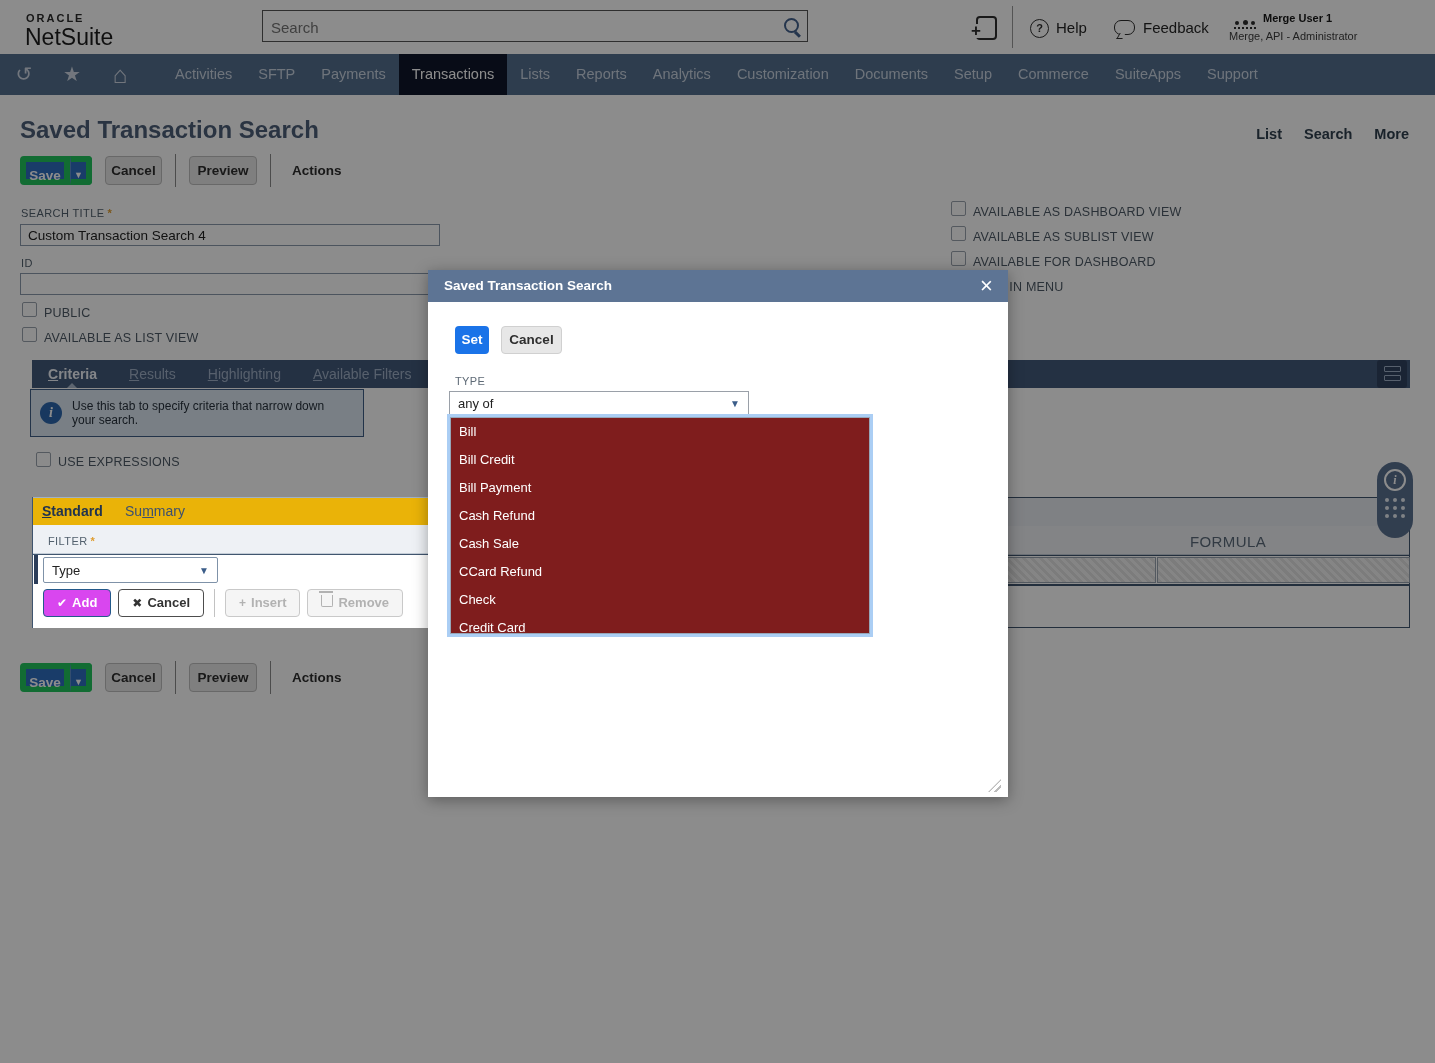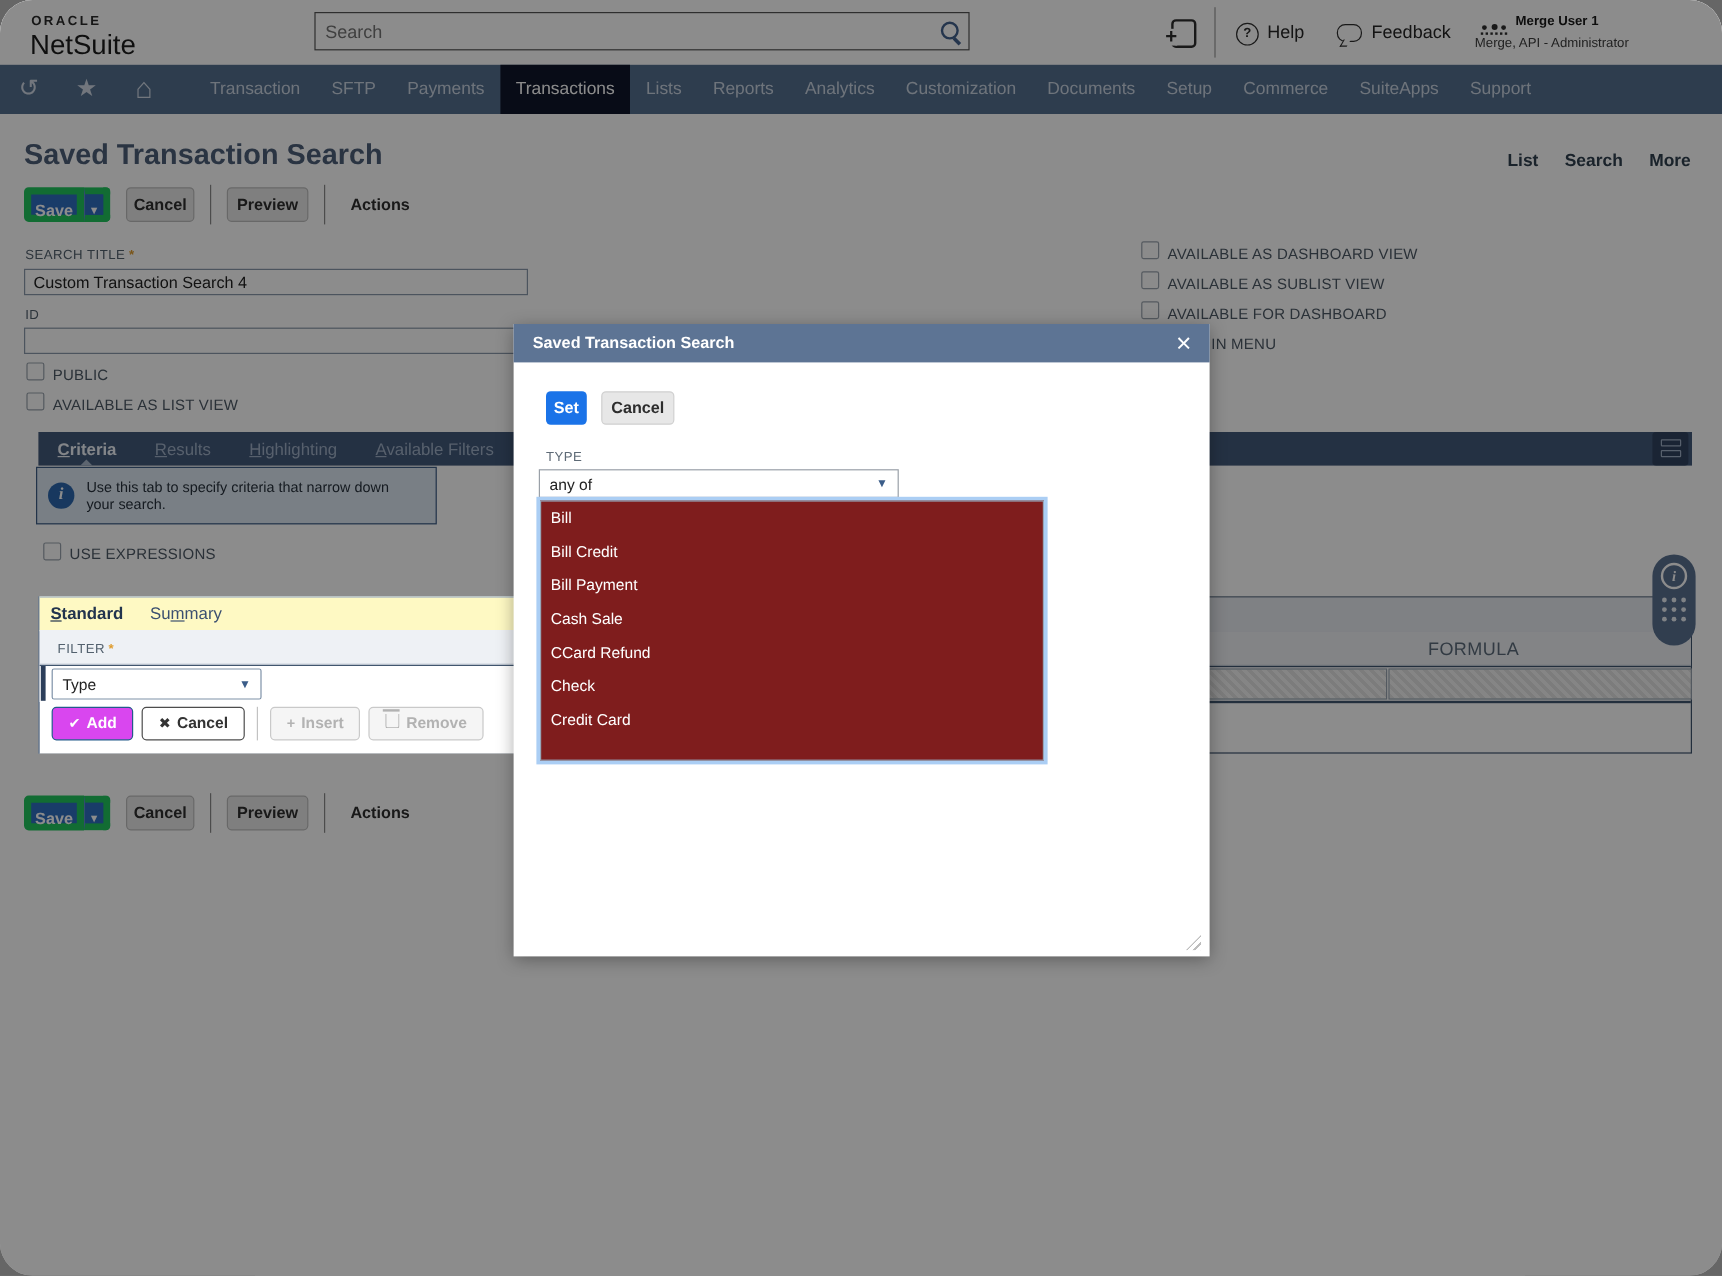--- a/index.html
+++ b/index.html
@@ -1,17 +1,17 @@
 <!DOCTYPE html>
 <html><head>
 <meta charset="utf-8">
 <style>
   html,body{margin:0;padding:0;background:#666;}
   #stage{position:relative;width:1435px;height:1063px;background:#fff;overflow:hidden;
-         font-family:"Liberation Sans","DejaVu Sans",sans-serif;color:#333;border-radius:27px;}
+         font-family:"Liberation Sans","DejaVu Sans",sans-serif;color:#333;}
   .abs{position:absolute;}
 
   
   .tophdr{left:0;top:0;width:1435px;height:54px;background:#fff;}
   .logo1{left:26px;top:12px;font-size:11px;font-weight:bold;letter-spacing:2px;color:#2b2b2b;}
   .logo2{left:25px;top:24px;font-size:23px;color:#1d1d1d;letter-spacing:0;}
   .searchbox{left:262px;top:10px;width:546px;height:32px;border:1px solid #555;background:#fff;box-sizing:border-box;}
   .searchbox input{position:absolute;left:6px;top:3px;width:500px;height:24px;border:none;outline:none;
       font-size:15px;font-family:inherit;color:#333;background:transparent;}
   .mag{left:784px;top:18px;width:11px;height:11px;border:2px solid #43618c;border-radius:50%;}
@@ -77,21 +77,21 @@
   
   .basetbl{left:32px;top:497px;width:1378px;height:131px;border:1px solid #3f546e;box-sizing:border-box;background:#fff;}
   .basestrip{left:0;top:0;width:100%;height:28px;background:#e7ebf0;border-bottom:1px solid #c4cdd7;}
   .basehdr{left:0;top:28px;width:100%;height:28px;background:#eef1f5;border-bottom:1px solid #c4cdd7;}
   .formula-h{left:1070px;top:35px;width:250px;text-align:center;font-size:15px;color:#5c6b7a;letter-spacing:.4px;}
   .baserow{left:0;top:57px;width:100%;height:31px;border-top:1px solid #41566f;border-bottom:2px solid #41566f;box-sizing:border-box;}
   .hatch{top:1px;height:26px;background:repeating-linear-gradient(45deg,#e2e2e2 0 3px,#f3f3f3 3px 6px);border:1px solid #97a3b0;box-sizing:border-box;}
 
   
   .livepanel{left:32px;top:497px;width:406px;height:131px;background:#fff;border-left:1px solid #3f546e;box-sizing:border-box;z-index:60;}
-  .lstrip{left:0;top:0;width:406px;height:28px;background:#fef9c3;border-top:1px solid #9fb0c6;}
+  .lstrip{left:0;top:0;width:406px;height:28px;background:#eab308;border-top:1px solid #9fb0c6;}
   .subtab{font-size:14px;color:#3c5070;line-height:27px;cursor:pointer;}
   .subtab.active{font-weight:bold;color:#22344e;}
   .notch{left:56px;top:22px;border:6px solid transparent;border-bottom-color:#fdfdfd;}
   .lhdr{left:0;top:28px;width:406px;height:29px;background:#eef1f5;border-bottom:1px solid #c4cdd7;box-sizing:border-box;}
   .lrow{left:0;top:57px;width:406px;height:31px;background:#fff;border-top:1px solid #41566f;box-sizing:border-box;}
   .rowmark{left:1px;top:58px;width:4px;height:29px;background:#2c3e5a;}
   .combo{box-sizing:border-box;background:#fff;border:1px solid #7f92a8;border-radius:2px;font-size:13px;color:#222;
       display:flex;align-items:center;justify-content:space-between;padding:0 8px;cursor:pointer;}
   .tri{font-size:10px;color:#3b5d89;}
   .lbtns{left:10px;top:92px;display:flex;gap:7px;z-index:61;}
@@ -156,21 +156,21 @@
       </div>
     <div class="abs uname" style="left:1263px;top:12px;">Merge User 1</div>
     <div class="abs urole" style="left:1229px;top:30px;">Merge, API - Administrator</div>
   </div>
 
   <div class="abs navbar">
     <div class="navico">↺</div>
     <div class="navico">★</div>
     <div class="navico" style="font-size:24px;">⌂</div>
     <div style="width:18px;"></div>
-    <div class="navitem">Transaction</div>
+    <div class="navitem">Activities</div>
     <div class="navitem">SFTP</div>
     <div class="navitem">Payments</div>
     <div class="navitem active">Transactions</div>
     <div class="navitem">Lists</div>
     <div class="navitem">Reports</div>
     <div class="navitem">Analytics</div>
     <div class="navitem">Customization</div>
     <div class="navitem">Documents</div>
     <div class="navitem">Setup</div>
     <div class="navitem">Commerce</div>
@@ -312,20 +312,21 @@
     <div class="abs btn btn-mcxl">Cancel</div>
     <div class="abs typelbl">TYPE</div>
     <div class="abs combo mcombo">
       <span>any of</span>
       <span class="tri">▼</span>
     </div>
     <div class="abs mslist">
       <div class="opt">Bill</div>
       <div class="opt">Bill Credit</div>
       <div class="opt">Bill Payment</div>
+      <div class="opt">Cash Refund</div>
       <div class="opt">Cash Sale</div>
       <div class="opt">CCard Refund</div>
       <div class="opt">Check</div>
       <div class="opt">Credit Card</div>
     </div>
     <div class="abs rsz"></div>
   </div>
 
 </div>
 

